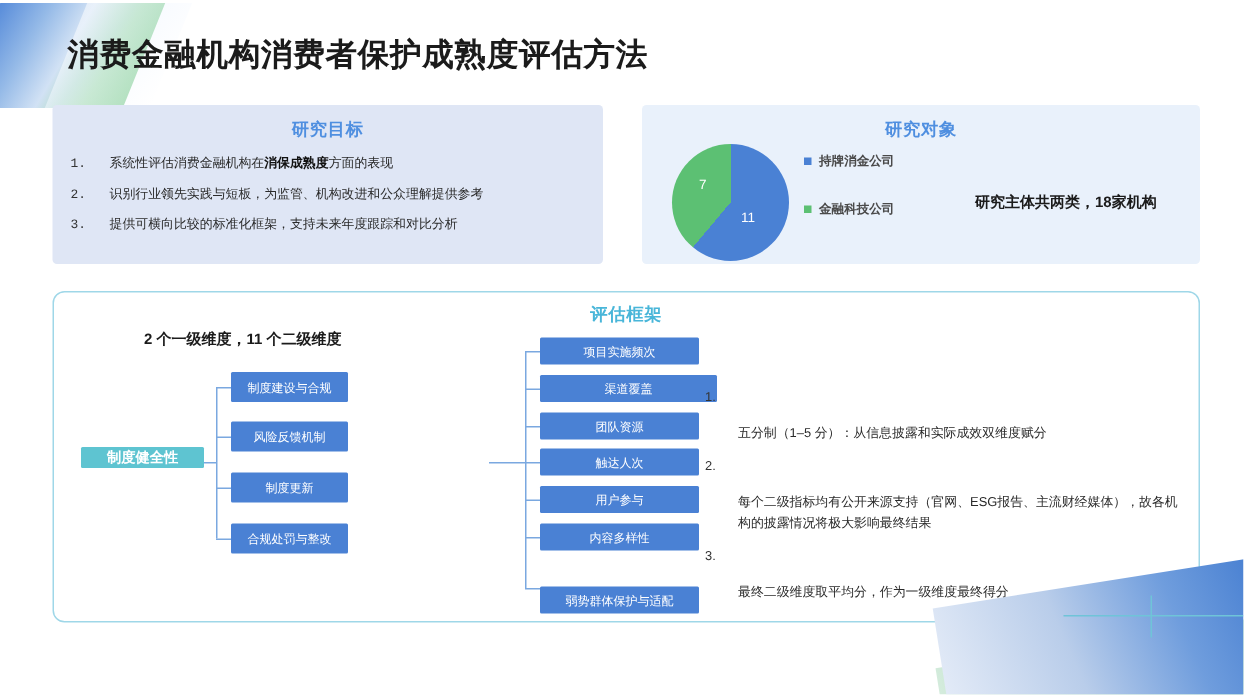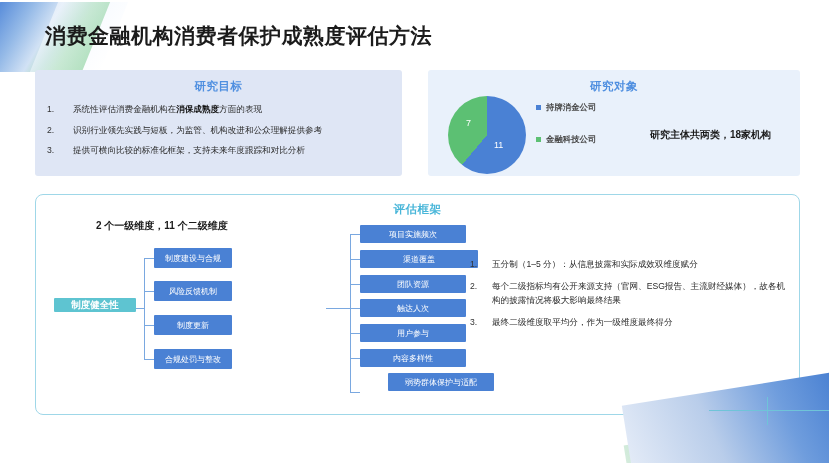--- a/index.html
+++ b/index.html
@@ -46,21 +46,21 @@
   .title{
     position:absolute;left:45px;top:22px;
     font-size:21px;font-weight:bold;color:#1b1b1b;letter-spacing:.5px;
     white-space:nowrap;
   }
 
   
   .panel{
     position:absolute;top:70px;height:106px;border-radius:3px;
   }
-  .panel-left{left:35px;width:367px;background:#dfe6f5;}
+  .panel-left{left:35px;width:367px;background:#dfe6f5;font-family:Liberation Mono, monospace;}
   .panel-right{left:428px;width:372px;background:#e9f1fb;}
   .panel-title{
     text-align:center;font-size:11.5px;font-weight:bold;color:#4f8fe0;
     margin-top:9px;letter-spacing:.5px;
   }
   .panel-right .panel-title{color:#4f8fe0;}
 
   .goal-list{margin:10px 0 0 0;padding:0;list-style:none;}
   .goal-item{
     display:flex;font-size:8.6px;color:#2a2a2a;line-height:1.35;
@@ -120,21 +120,21 @@
     font-size:8px;
     display:flex;align-items:center;justify-content:center;
     border-radius:1px;
   }
   .connector{position:absolute;background:#7aa8e0;}
 
   
   .scoring{position:absolute;left:470px;top:258px;width:320px;}
   .score-item{display:flex;font-size:8.6px;color:#2a2a2a;line-height:1.62;margin-bottom:8px;}
   .score-num{width:22px;color:#333;}
-  .score-text{flex:1;}
+  .score-text{flex:1;margin-top:24px;}
 </style>
 </head>
 <body>
 
 <div class="slide">
 
   <div class="deco-tl"></div>
   <div class="deco-tl2"></div>
 
   <div class="title">消费金融机构消费者保护成熟度评估方法</div>
@@ -210,21 +210,21 @@
     <div class="connector" style="left:314px;top:138px;width:10px;height:1px;"></div>
     <div class="connector" style="left:314px;top:163px;width:10px;height:1px;"></div>
     <div class="connector" style="left:314px;top:197px;width:10px;height:1px;"></div>
 
     <div class="lvl2" style="left:324px;top:30px;width:106px;height:18px;">项目实施频次</div>
     <div class="lvl2" style="left:324px;top:55px;width:118px;height:18px;">渠道覆盖</div>
     <div class="lvl2" style="left:324px;top:80px;width:106px;height:18px;">团队资源</div>
     <div class="lvl2" style="left:324px;top:104px;width:106px;height:18px;">触达人次</div>
     <div class="lvl2" style="left:324px;top:129px;width:106px;height:18px;">用户参与</div>
     <div class="lvl2" style="left:324px;top:154px;width:106px;height:18px;">内容多样性</div>
-    <div class="lvl2" style="left:324px;top:178px;width:106px;height:18px;margin-left:28px;">弱势群体保护与适配</div>
+    <div class="lvl2" style="left:324px;top:196px;width:106px;height:18px;">弱势群体保护与适配</div>
   </div>
 
   <div class="scoring">
     <div class="score-item">
       <span class="score-num">1.</span>
       <span class="score-text">五分制（1–5 分）：从信息披露和实际成效双维度赋分</span>
     </div>
     <div class="score-item">
       <span class="score-num">2.</span>
       <span class="score-text">每个二级指标均有公开来源支持（官网、ESG报告、主流财经媒体），故各机构的披露情况将极大影响最终结果</span>

